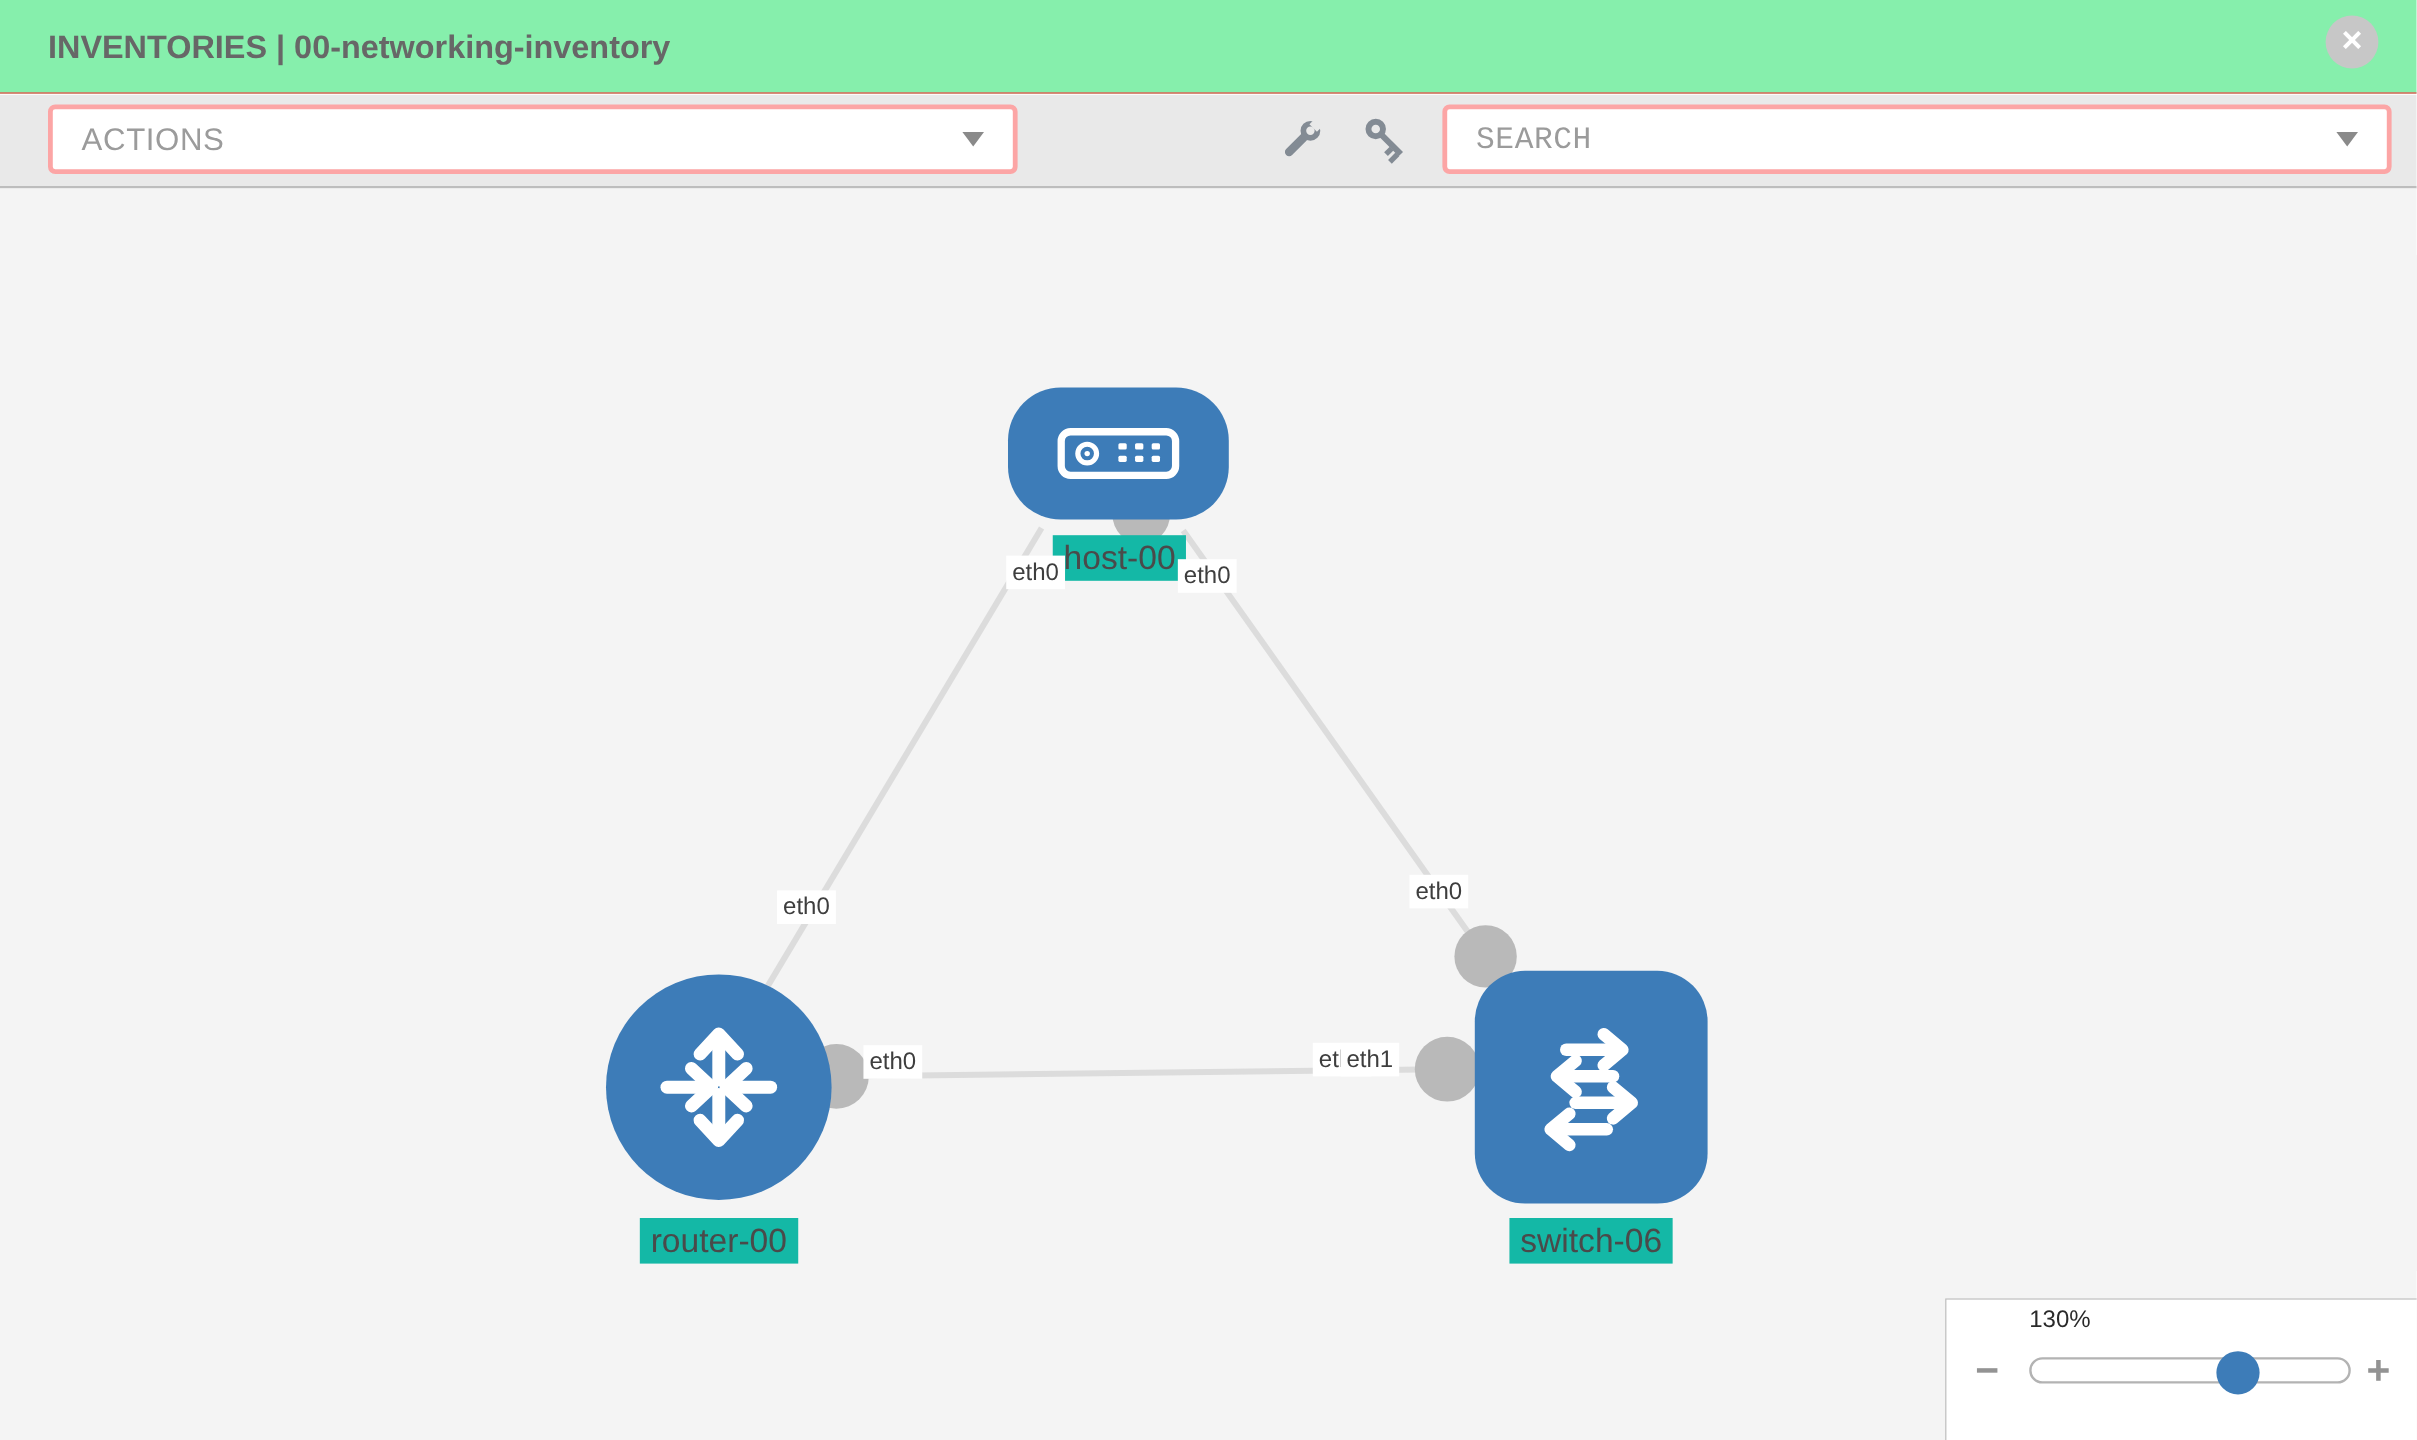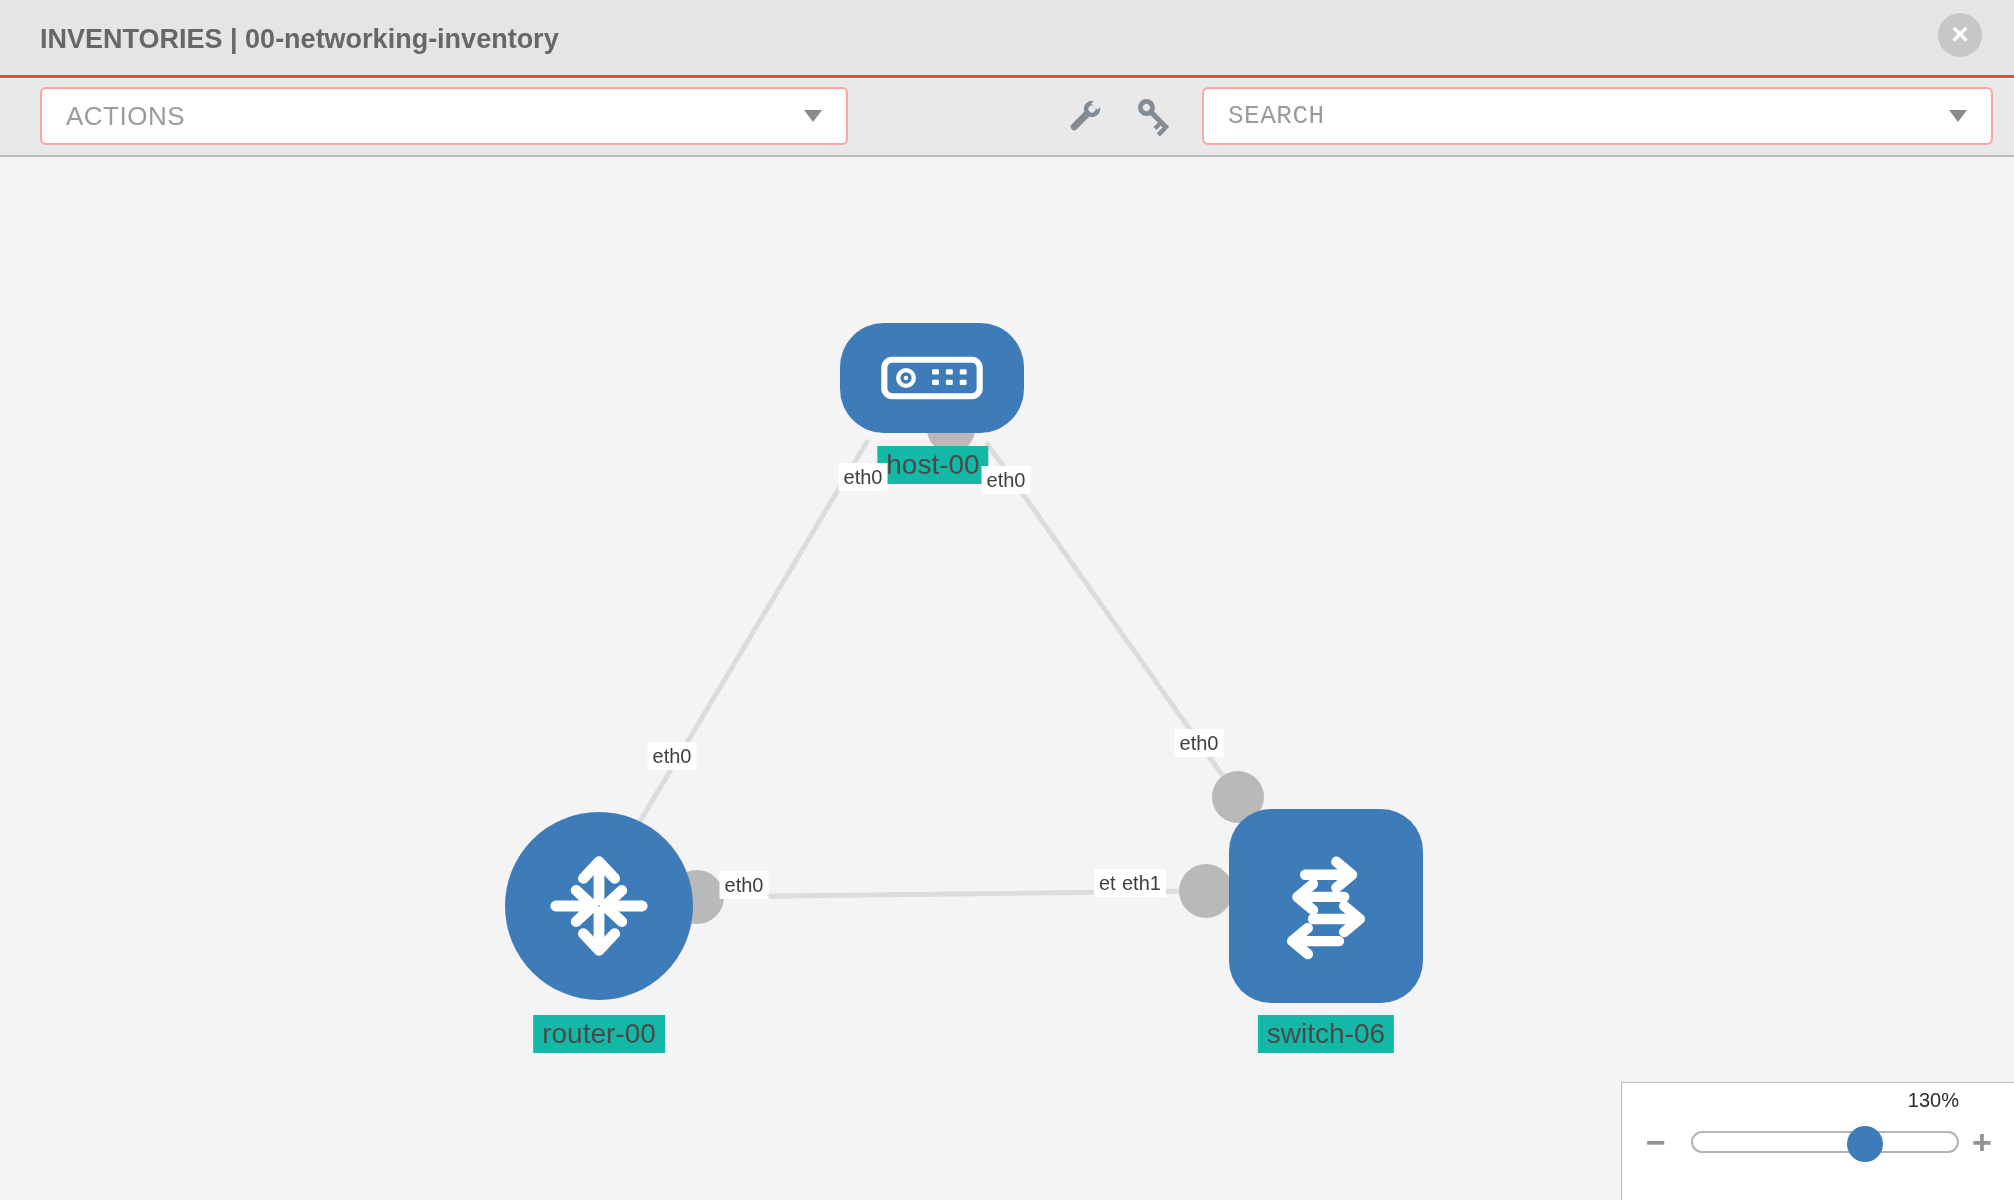--- a/index.html
+++ b/index.html
@@ -8,29 +8,29 @@
     --port-gray:#b9b9b9;
     --toolbar-bg:#e9e9e9;
     --canvas-bg:#f4f4f4;
   }
   *{margin:0;padding:0;box-sizing:border-box;}
   html,body{background:#fff;}
   body{font-family:"Liberation Sans", sans-serif;}
   .page{position:relative;width:2014px;height:1200px;overflow:hidden;background:#fff;}
 
   
-  .header{position:absolute;left:0;top:0;width:100%;height:78px;background:#e5e5e5;border-bottom:3px solid #ef4444;}
+  .header{position:absolute;left:0;top:0;width:100%;height:78px;background:#86efac;border-bottom:1px solid #ef4444;}
   .title{position:absolute;left:40px;top:0;line-height:78px;font-size:27px;font-weight:700;color:#676767;}
   .close-btn{position:absolute;right:32px;top:13px;width:44px;height:44px;border:none;border-radius:50%;
     background:#c7c7c7;cursor:pointer;display:flex;align-items:center;justify-content:center;}
   .close-btn span{color:#fff;font-size:30px;font-weight:700;line-height:1;margin-top:-3px;}
 
   
   .toolbar{position:absolute;left:0;top:79px;width:100%;height:78px;background:var(--toolbar-bg);border-bottom:2px solid #bdbdbd;}
-  .select{position:absolute;top:8px;height:58px;background:#fff;border:2px solid #fca5a5;border-radius:6px;
+  .select{position:absolute;top:8px;height:58px;background:#fff;border:4px solid #fca5a5;border-radius:6px;
     display:flex;align-items:center;padding:0 24px;cursor:pointer;}
   .select-actions{left:40px;width:808px;}
   .select-search{left:1202px;width:791px;}
   .select-label{font-size:26px;color:#9b9b9b;letter-spacing:.5px;}
   .caret{margin-left:auto;width:0;height:0;border-left:9px solid transparent;border-right:9px solid transparent;border-top:12px solid #8a8a8a;}
   .tool-btn{position:absolute;top:94px;width:46px;height:46px;border:none;background:transparent;cursor:pointer;padding:0;}
   .tool-btn.wrench{left:1062px;}
   .tool-btn.key{left:1132px;}
 
   
@@ -54,21 +54,21 @@
   .il-hr-host{left:863px;top:463px;}
   .il-hs-host{left:1006px;top:466px;}
   .il-hr-router{left:672px;top:742px;}
   .il-rs-router{left:744px;top:871px;}
   .il-hs-switch{left:1199px;top:729px;}
   .il-rs-switch-back{left:1094px;top:869px;}
   .il-rs-switch-front{left:1117px;top:869px;}
 
   
   .zoom-panel{position:absolute;left:1621px;top:1082px;width:400px;height:125px;background:#fff;border:1px solid #bcbcbc;}
-  .zoom-level{position:absolute;left:69px;top:6px;width:268px;text-align:right;font-size:20px;color:#2a2a2a;}
+  .zoom-level{position:absolute;left:69px;top:6px;width:268px;text-align:left;font-size:20px;color:#2a2a2a;}
   .zoom-minus,.zoom-plus{position:absolute;top:42px;font-size:34px;font-weight:700;color:#939393;line-height:34px;cursor:pointer;background:none;border:none;}
   .zoom-minus{left:24px;}
   .zoom-plus{left:350px;}
   .zoom-track{position:absolute;left:69px;top:48px;width:268px;height:22px;border:2px solid #b3b3b3;border-radius:13px;background:#fff;cursor:pointer;}
   .zoom-thumb{position:absolute;left:225px;top:43px;width:36px;height:36px;border-radius:50%;background:var(--node-blue);cursor:grab;}
 </style>
 </head>
 <body>
 
 <div class="page">

